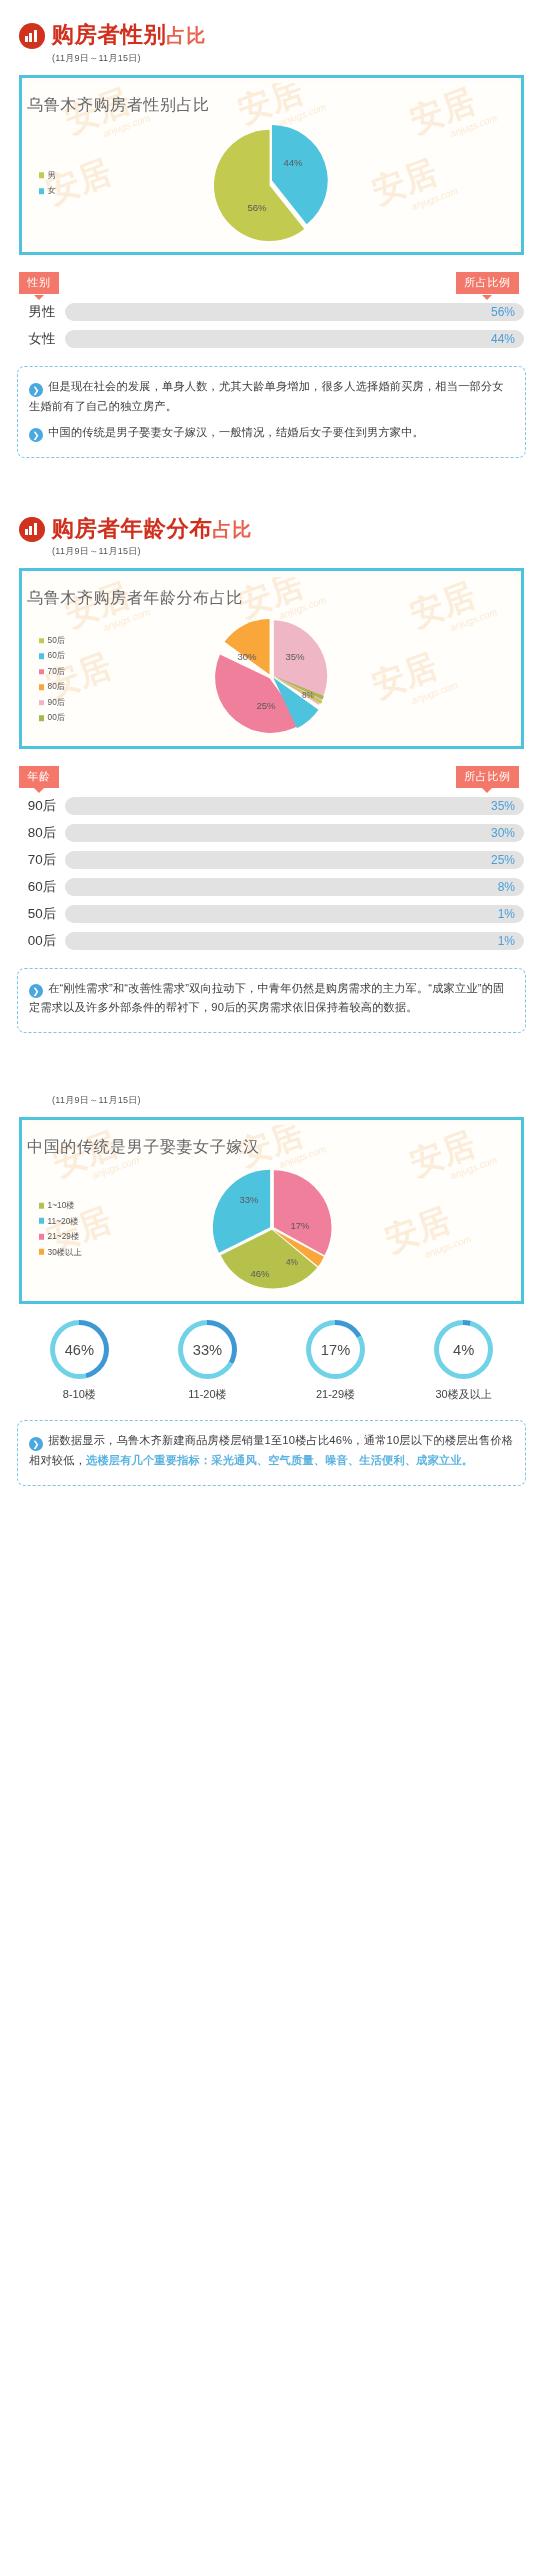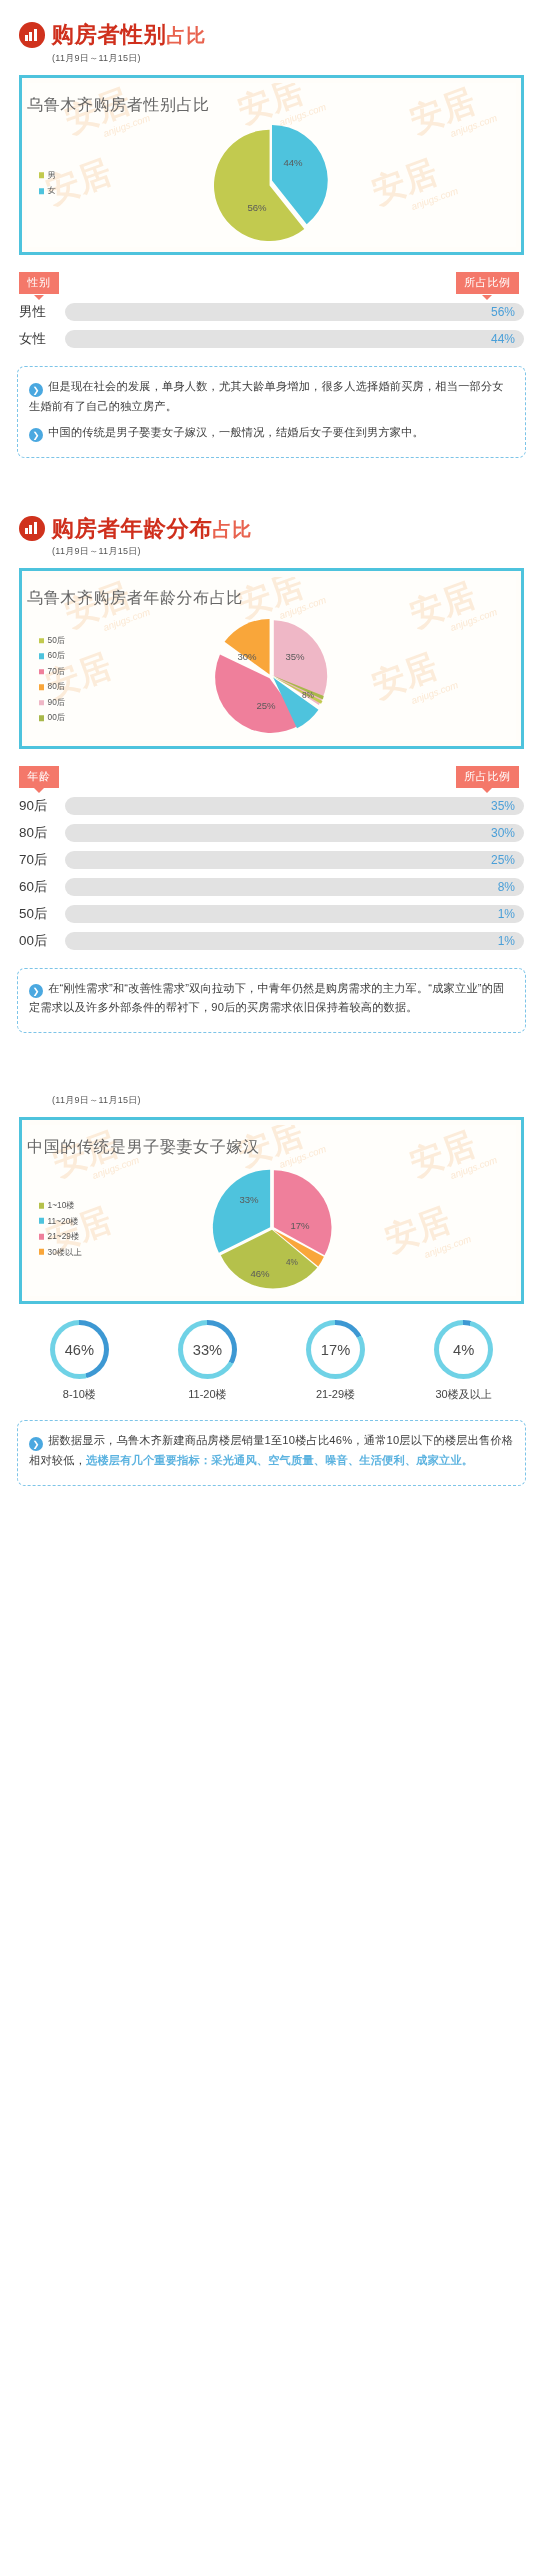--- a/index.html
+++ b/index.html
@@ -8,21 +8,21 @@
     background: #ffffff;
     font-family: "Liberation Sans", "DejaVu Sans", sans-serif;
   }
   body { width: 543px; }
 
   .page { width: 543px; position: relative; padding-bottom: 25.6px; }
 
   
   .section { width: 543px; }
   .sec-head { padding: 22px 0 0 19px; }
-  .sec-title-row { display: flex; align-items: flex-start; }
+  .sec-title-row { display: flex; align-items: flex-end; }
   .sec-icon {
     width: 25.6px; height: 25.6px; border-radius: 50%;
     background: #d0321d; position: relative; flex: 0 0 auto;
     margin-right: 7px;
   }
   .sec-icon i { position: absolute; bottom: 7px; background: #fff; display:block; }
   .sec-icon i.b1 { left: 5.8px;  width: 3.2px; height: 5.8px; }
   .sec-icon i.b2 { left: 10.2px; width: 3.2px; height: 9px; }
   .sec-icon i.b3 { left: 14.7px; width: 3.2px; height: 12px; }
   .sec-title {
@@ -58,21 +58,21 @@
   .legend-item { display:flex; align-items:center; margin: 4.5px 0; }
   .legend-sw { width:5.8px; height:5.8px; margin-right:3.2px; flex:0 0 auto; }
   .legend-lb { font-size:8.3px; color:#555; }
   .pie-wrap { position:absolute; left:50%; top:50%; transform:translate(-50%,-50%); }
   .pie-lbl {
     position:absolute; font-size:9.6px; color:#5a5a5a; font-weight:normal;
     transform: translate(-50%,-50%);
   }
 
   
-  .bars { margin: 16.6px 19px 0 19px; position:relative; padding-top: 22px;}
+  .bars { margin: 16.6px 19px 0 19px; position:relative; padding-top: 22px; text-align: center;}
   .tag {
     position:absolute; top:0; background:#f4786a; color:#fff;
     font-size:11px; padding:3.2px 8.3px 3.8px 8.3px; letter-spacing:0.6px;
   }
   .tag::after {
     content:""; position:absolute; left:50%; margin-left:-5.1px; bottom:-5.8px;
     width:0; height:0; border-left:5.1px solid transparent;
     border-right:5.1px solid transparent; border-top:5.8px solid #f4786a;
   }
   .tag.left { left: 0; }

